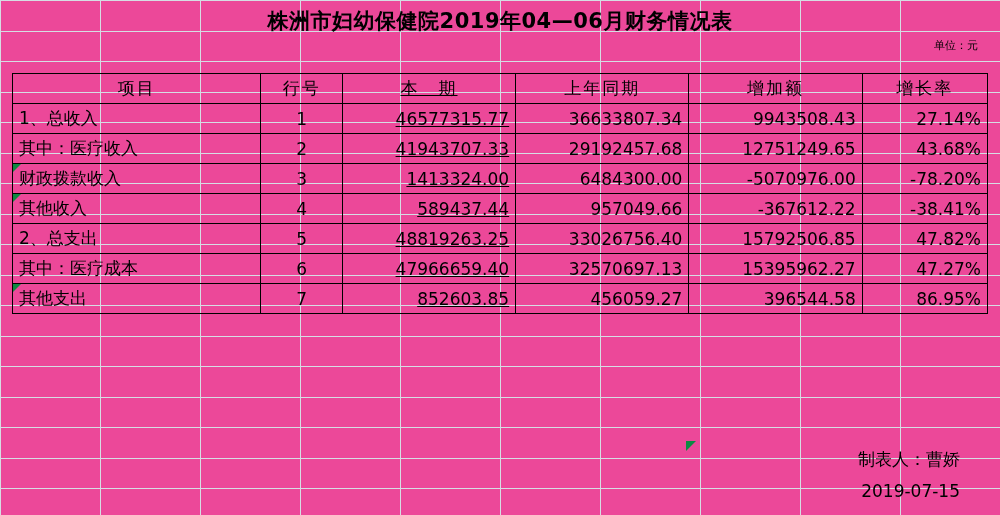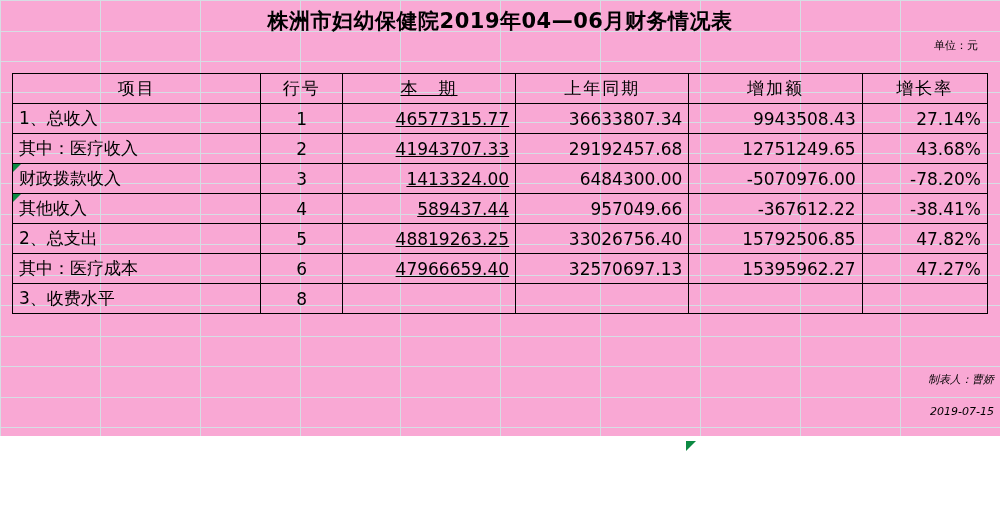--- a/index.html
+++ b/index.html
@@ -10,22 +10,22 @@
   body {
     width: 1000px;
     height: 515px;
     font-family: "Liberation Sans", sans-serif;
     color: #000000;
     overflow: hidden;
   }
   .sheet {
     position: relative;
     width: 1000px;
-    height: 436px;
-    background: #f9a8d4;
+    height: 515px;
+    background: #ec4899;
   }
   
   .gridlines {
     position: absolute;
     inset: 0;
     background-image:
       repeating-linear-gradient(to right, #d6dde4 0px, #d6dde4 1px, transparent 1px, transparent 100px),
       repeating-linear-gradient(to bottom, #d6dde4 0px, #d6dde4 1px, transparent 1px, transparent 30.5px);
     pointer-events: none;
   }
@@ -96,28 +96,27 @@
     position: absolute;
     left: 0;
     top: 0;
     width: 0;
     height: 0;
     border-top: 8px solid #0c8a43;
     border-right: 8px solid transparent;
   }
   .footer {
     position: absolute;
-    right: 6px;
+    right: 40px;
     bottom: 8px;
     text-align: right;
-    font-size: 11px;
+    font-size: 17px;
     font-family: "DejaVu Sans", sans-serif;
     line-height: 32px;
     z-index: 3;
-    font-style: italic;
   }
   .footer div { white-space: nowrap; }
   .stray-mark {
     position: absolute;
     left: 686px;
     top: 441px;
     width: 0;
     height: 0;
     border-top: 10px solid #0c8a43;
     border-right: 10px solid transparent;
@@ -198,29 +197,29 @@
 
         <tr>
           <td class="col-item lbl-l1">其中：医疗成本</td>
           <td class="col-row">6</td>
           <td class="col-cur">47966659.40</td>
           <td class="col-prev">32570697.13</td>
           <td class="col-delta">15395962.27</td>
           <td class="col-rate">47.27%</td>
         </tr>
 
-
-        <tr>
-          <td class="col-item lbl-l0">3、收费水平</td>
-          <td class="col-row">8</td>
-          <td class="col-cur"></td>
-          <td class="col-prev"></td>
-          <td class="col-delta"></td>
-          <td class="col-rate"></td>
-        </tr>
+        <tr>
+          <td class="col-item lbl-l3 mark">其他支出</td>
+          <td class="col-row">7</td>
+          <td class="col-cur">852603.85</td>
+          <td class="col-prev">456059.27</td>
+          <td class="col-delta">396544.58</td>
+          <td class="col-rate">86.95%</td>
+        </tr>
+
 
 
 
       </tbody>
     </table>
   </div>
 
   <div class="stray-mark"></div>
 
   <div class="footer">

